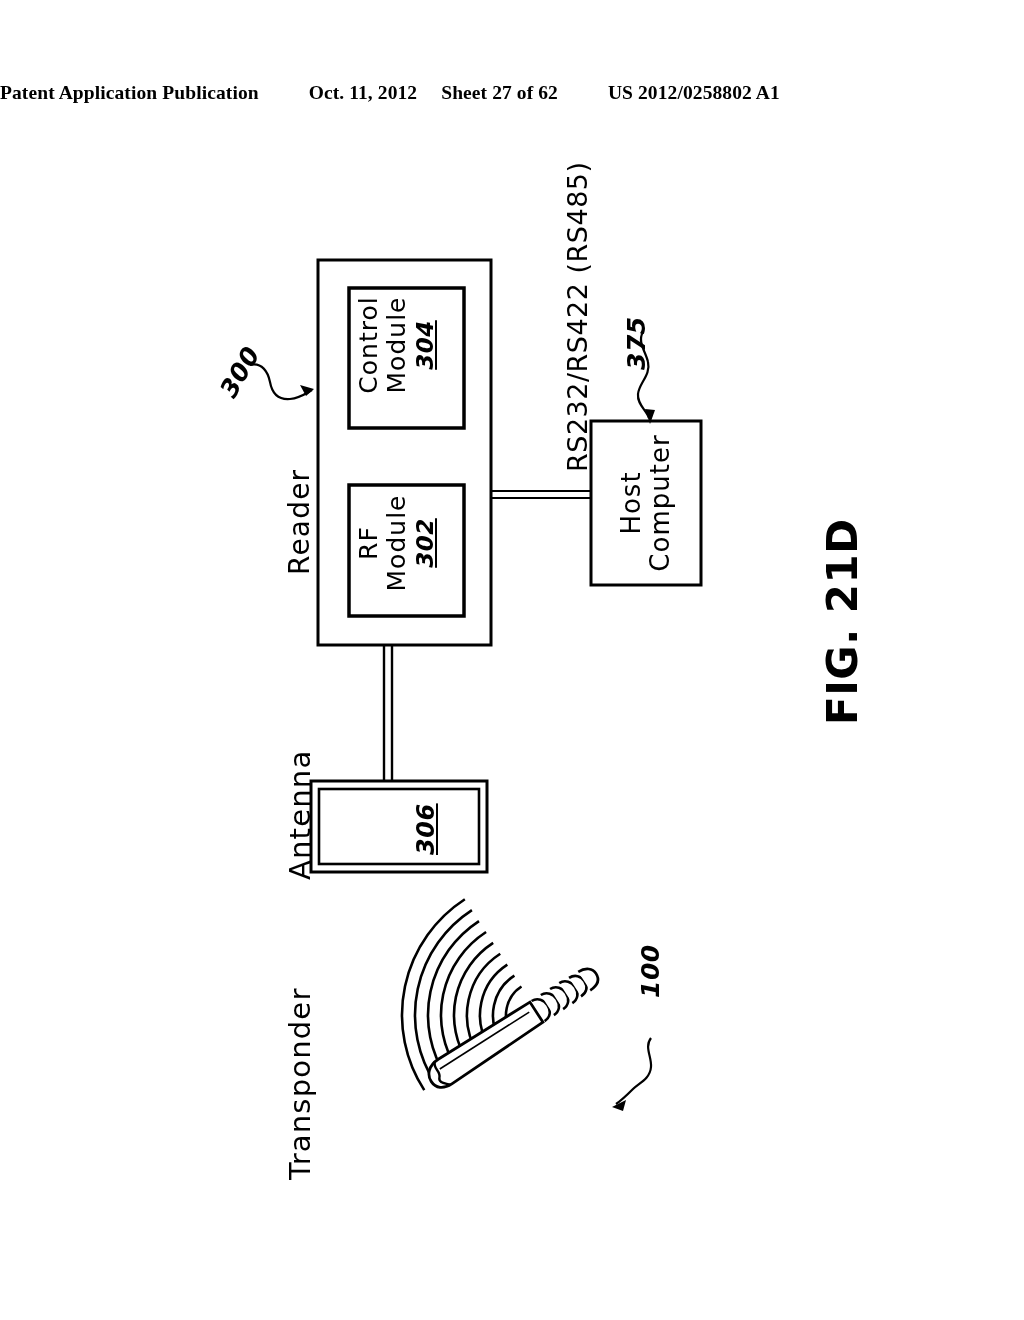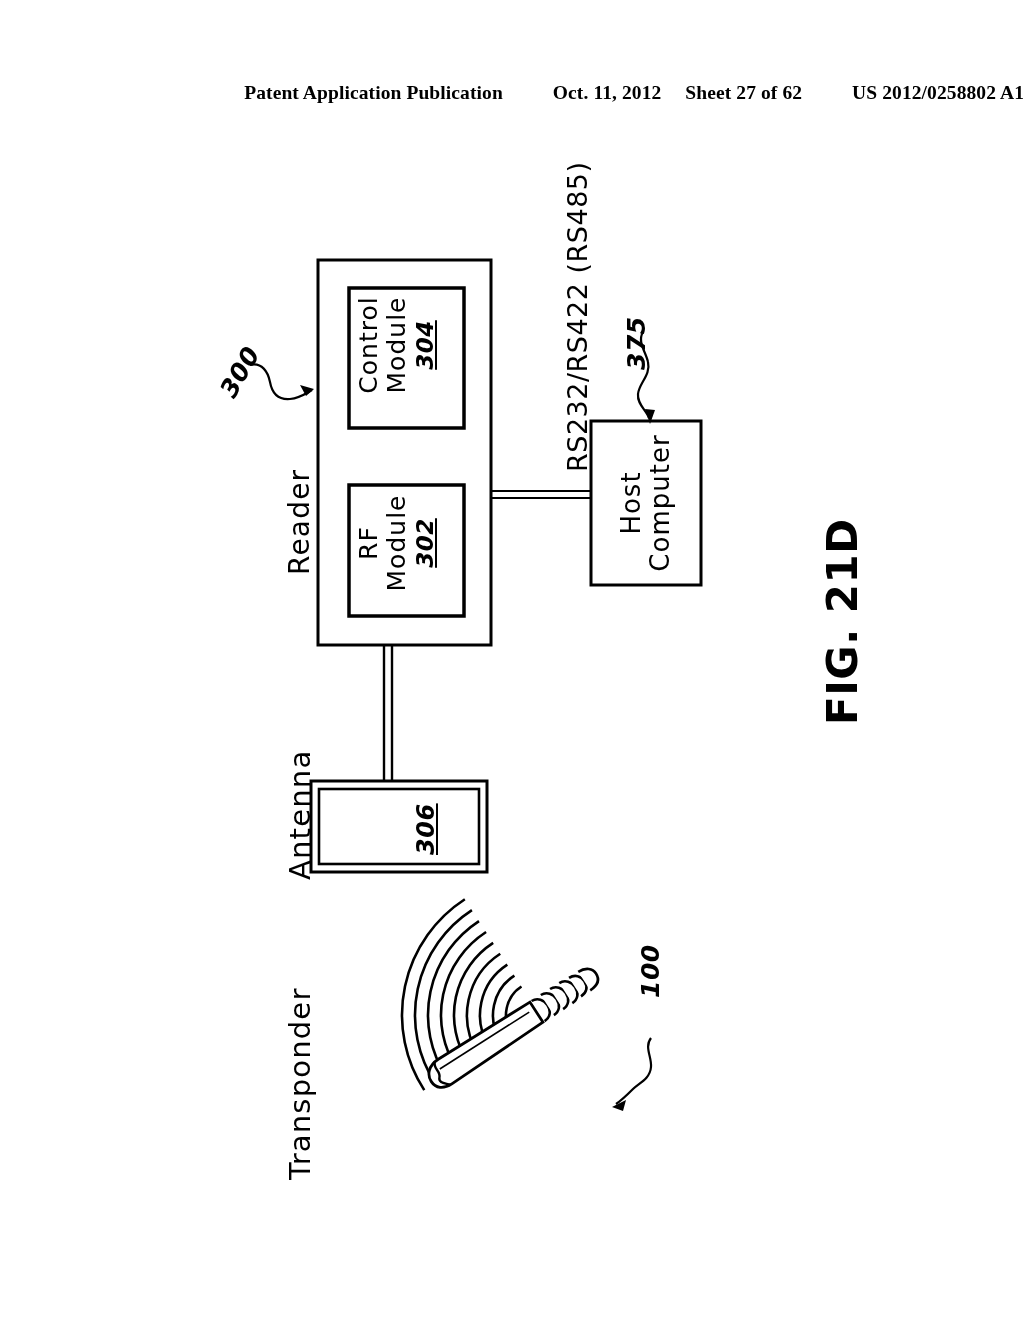--- a/index.html
+++ b/index.html
@@ -15,21 +15,21 @@
     font-family: "Liberation Sans", sans-serif;
     color: #000000;
   }
 
   
   #page-header {
     position: absolute;
     top: 82px;
     left: 0;
     width: 1024px;
-    text-align: right;
+    text-align: left;
     font-family: "Liberation Serif", serif;
     font-weight: bold;
     font-size: 19.5px;
     letter-spacing: 0.1px;
     white-space: nowrap;
     color: #000;
   }
   #page-header .hdr-seg { display: inline-block; }
   #page-header .gap-lg { display: inline-block; width: 40px; }
   #page-header .gap-sm { display: inline-block; width: 14px; }

